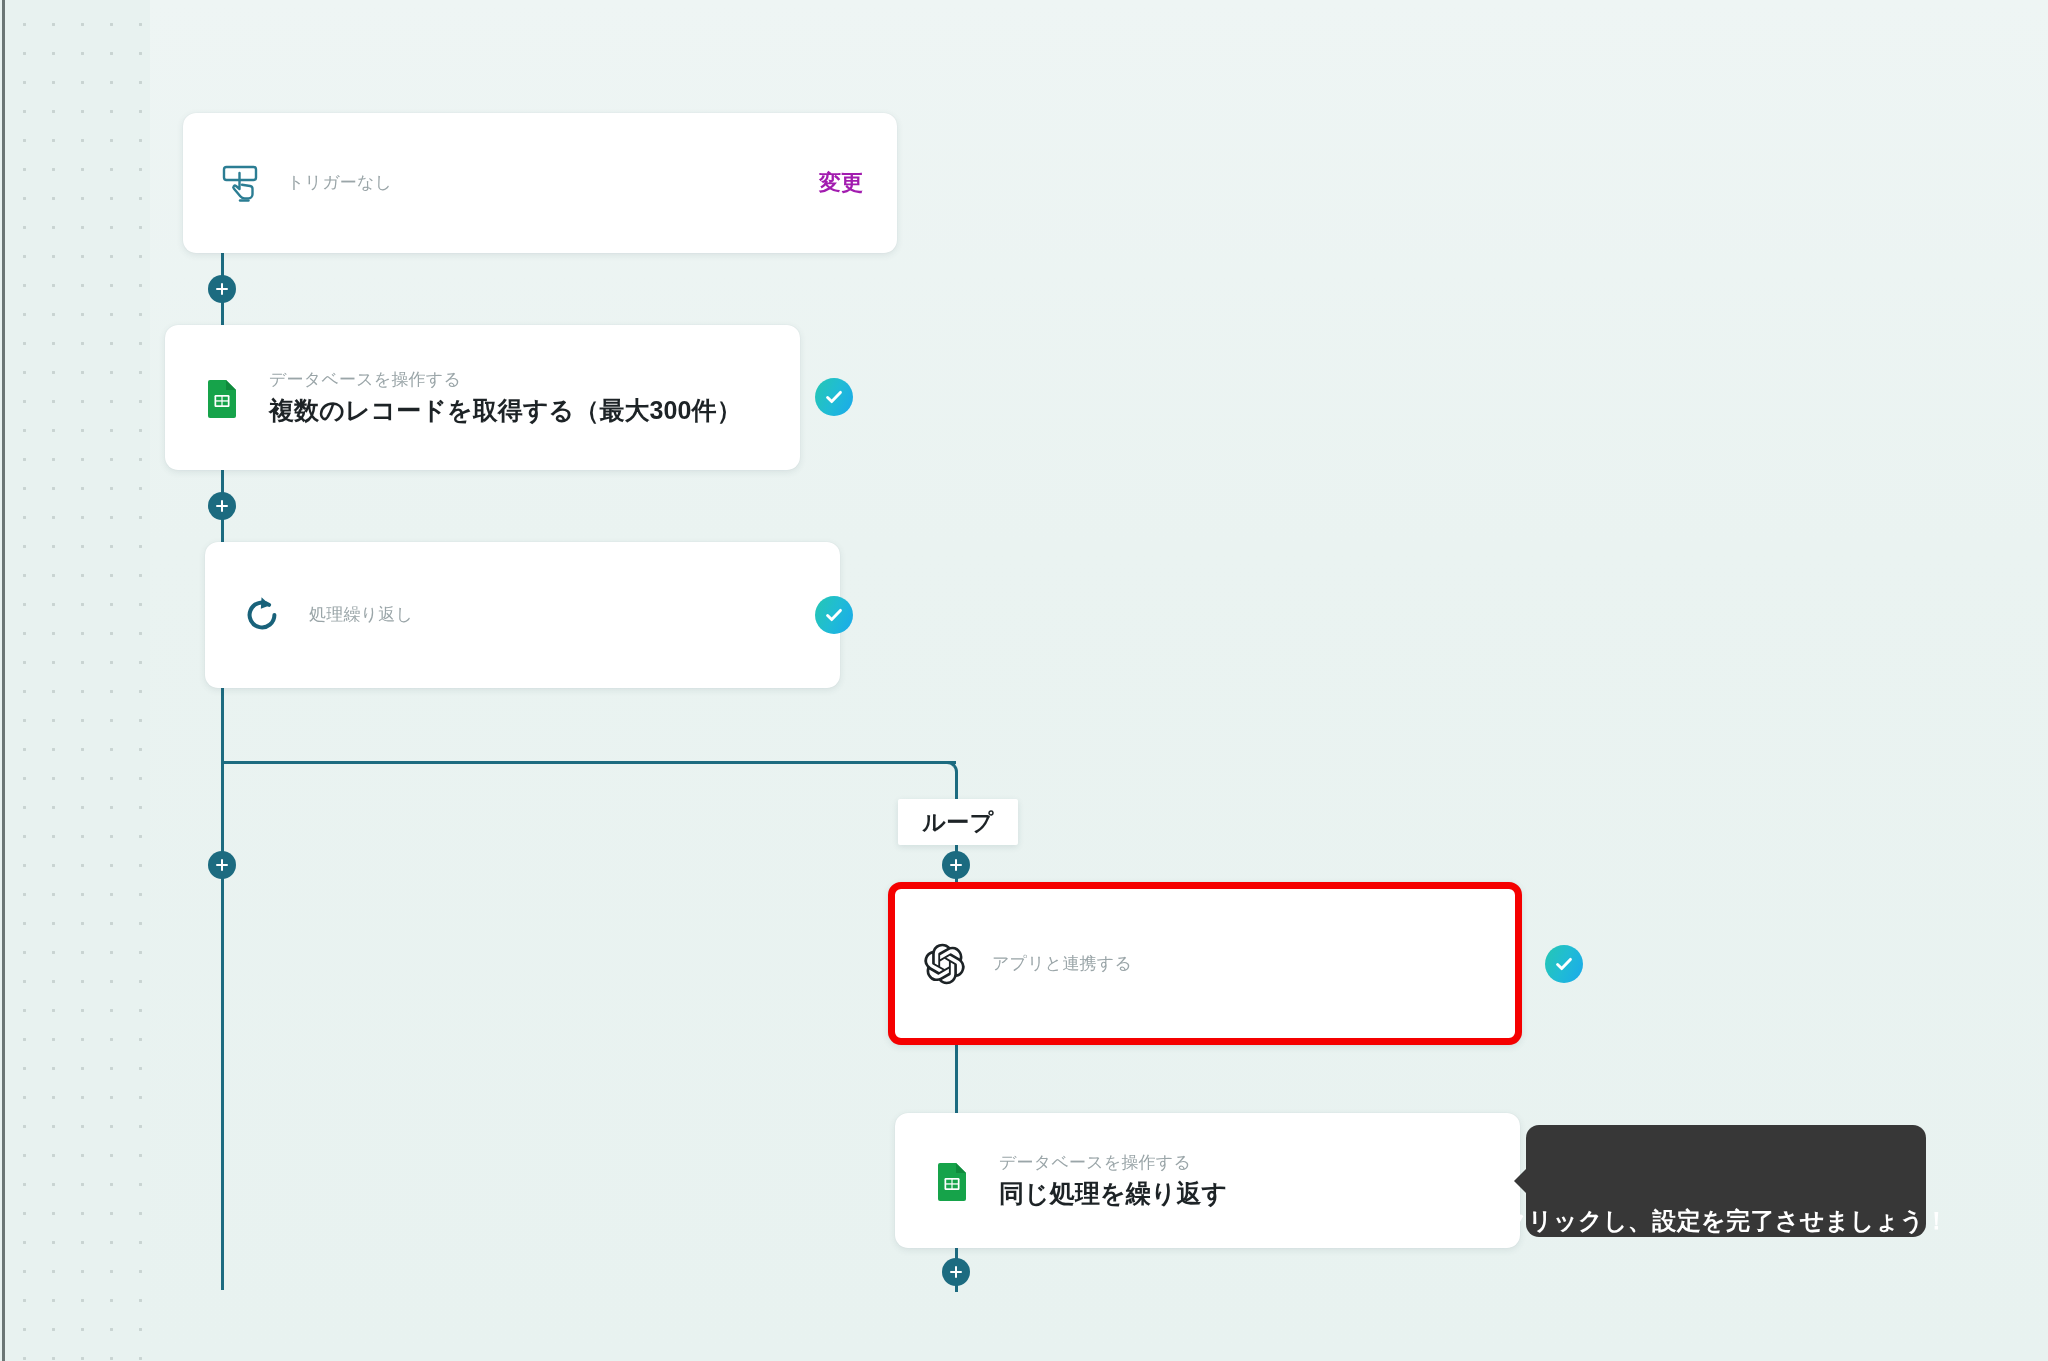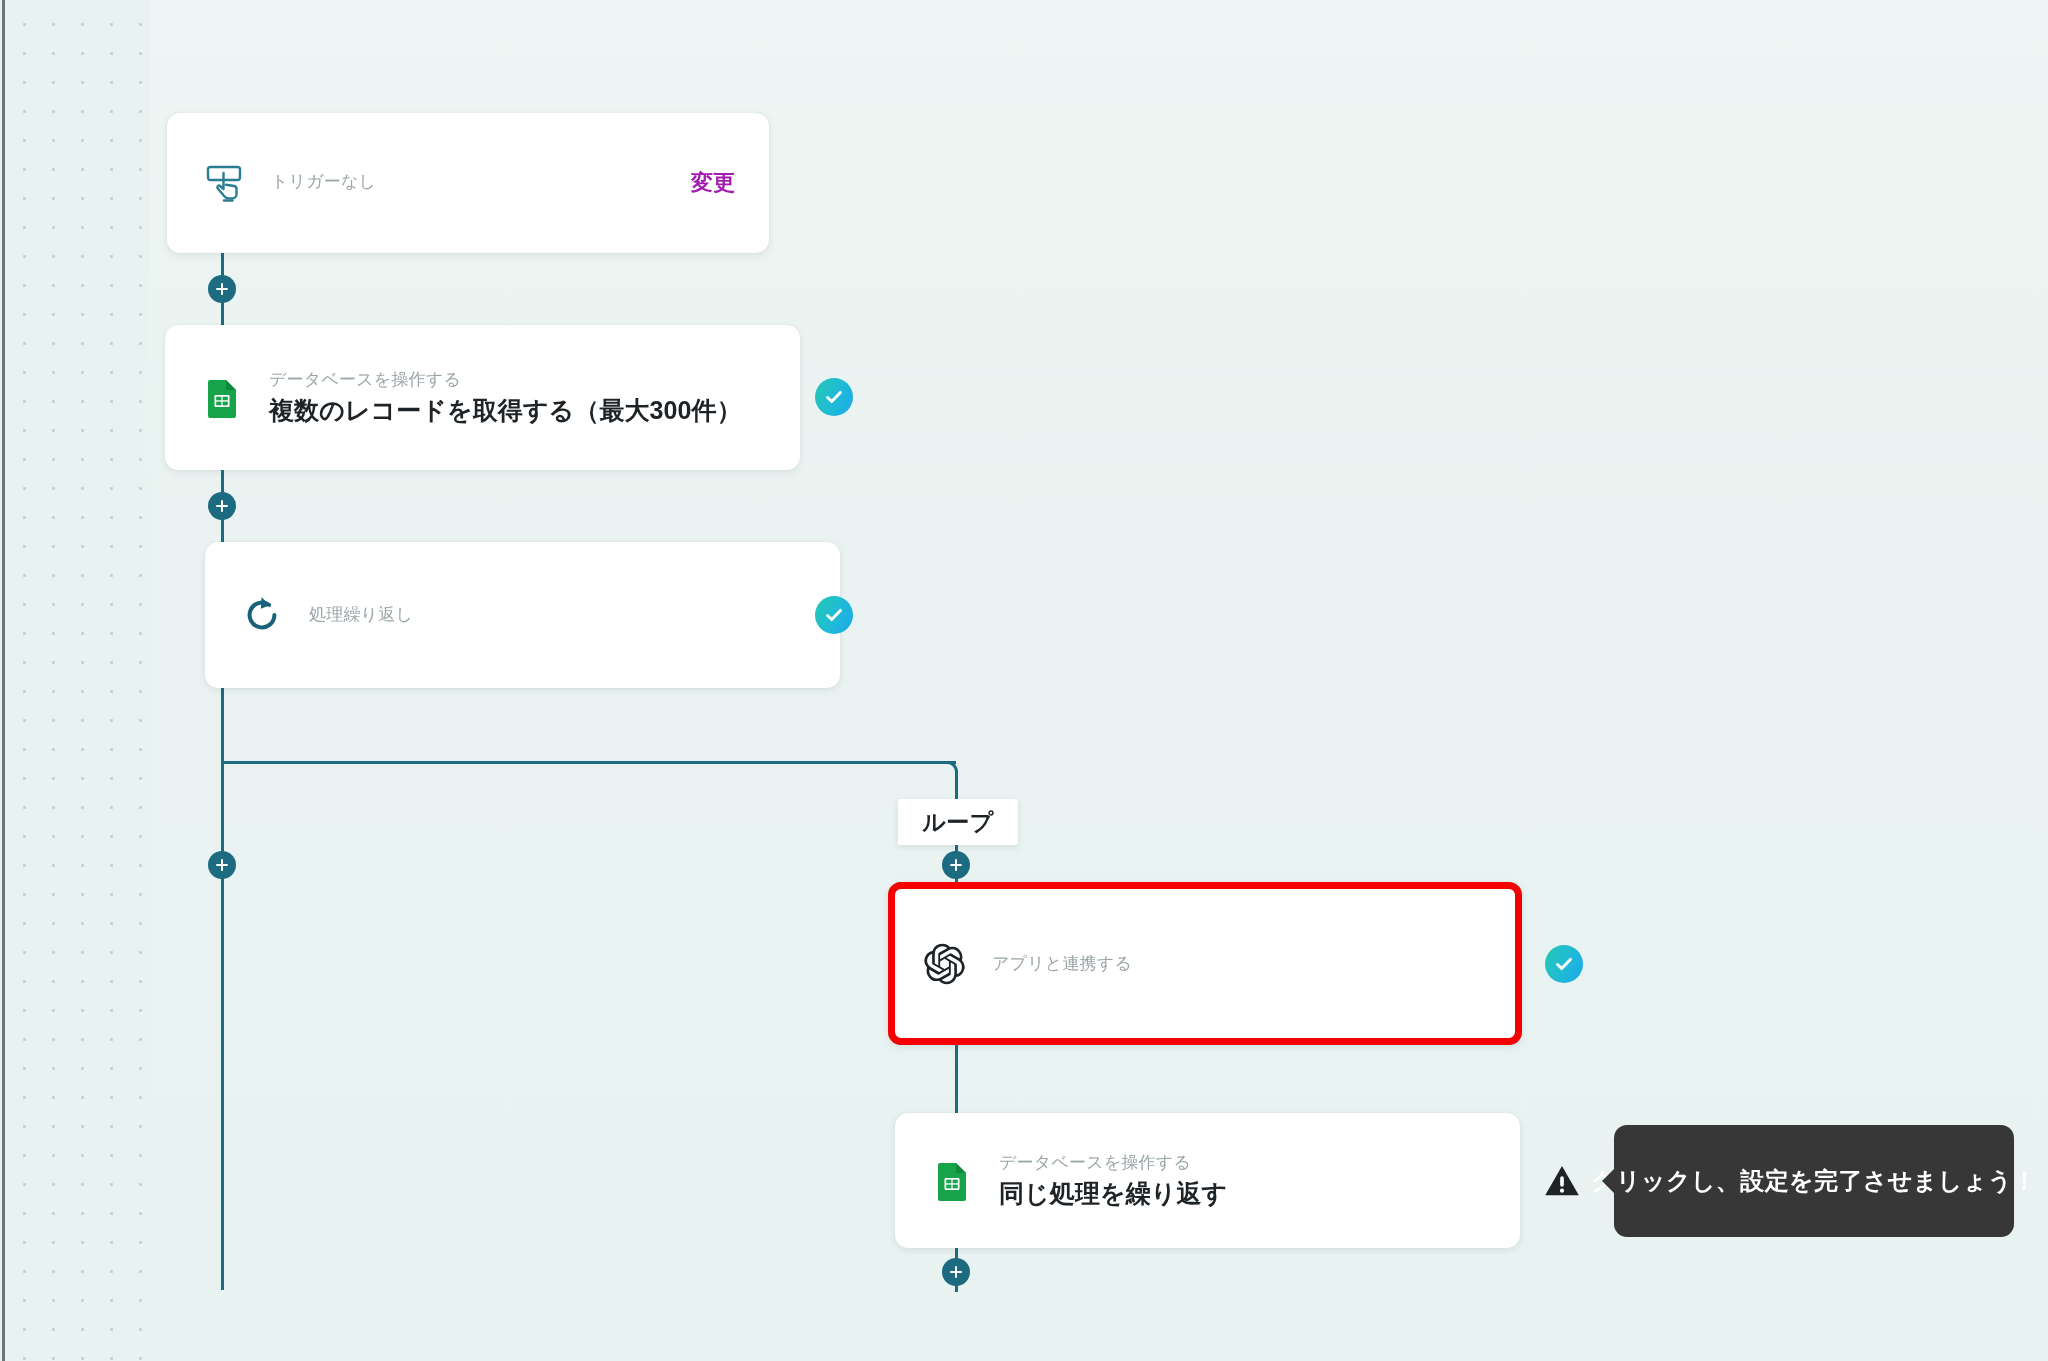--- a/index.html
+++ b/index.html
@@ -167,21 +167,21 @@
   <div class="conn vline" style="left:955px; top:1045px; height:68px;"></div>
 
   <div class="conn vline" style="left:955px; top:1248px; height:44px;"></div>
 
   <div class="plus-node" style="left:208px; top:275px;"></div>
   <div class="plus-node" style="left:208px; top:492px;"></div>
   <div class="plus-node" style="left:208px; top:851px;"></div>
   <div class="plus-node" style="left:942px; top:851px;"></div>
   <div class="plus-node" style="left:942px; top:1258px;"></div>
 
-  <div class="card" style="left:167px; top:113px; width:602px; height:140px;font-family:Liberation Mono, monospace;">
+  <div class="card" style="left:183px; top:113px; width:714px; height:140px;">
     <span class="card-icon">
       <svg viewBox="0 0 44 44" width="44" height="44" fill="none" stroke="#2b7d93" stroke-width="2.4" stroke-linejoin="round" stroke-linecap="round">
         <rect x="6" y="6" width="32" height="13" rx="2.5"></rect>
         <path d="M21.5 12 v16 l-3.5-3 c-1.6-1.2-3.6 1-2.2 2.5 l6.5 7.8 c1.2 1.4 2.6 2.1 4.4 2.1 h3.6
                  c2.3 0 4.2-1.9 4.2-4.2 v-5.4 c0-1.5-1-2.6-2.4-2.8 l-8.1-1.2"></path>
         <line x1="22" y1="39.5" x2="30.5" y2="39.5"></line>
       </svg>
     </span>
     <span class="card-text">
       <span class="card-sub">トリガーなし</span>
@@ -267,17 +267,17 @@
     </span>
   </div>
   <div class="warn-badge" style="left:1542px; top:1161px;">
     <svg viewBox="0 0 24 24">
       <path d="M12 2.6 L22.6 21 H1.4 Z" fill="#1d2326"></path>
       <rect x="10.85" y="9" width="2.3" height="6.6" rx="1.15" fill="#ffffff"></rect>
       <circle cx="12" cy="18.1" r="1.3" fill="#ffffff"></circle>
     </svg>
   </div>
 
-  <div class="tooltip" style="left:1614px; top:1125px; width:400px; height:112px;">
+  <div class="tooltip" style="left:1526px; top:1125px; width:400px; height:112px;align-items:flex-end;">
     <span>クリックし、設定を完了させましょう！</span>
   </div>
 
 </div>
 
 </body></html>

